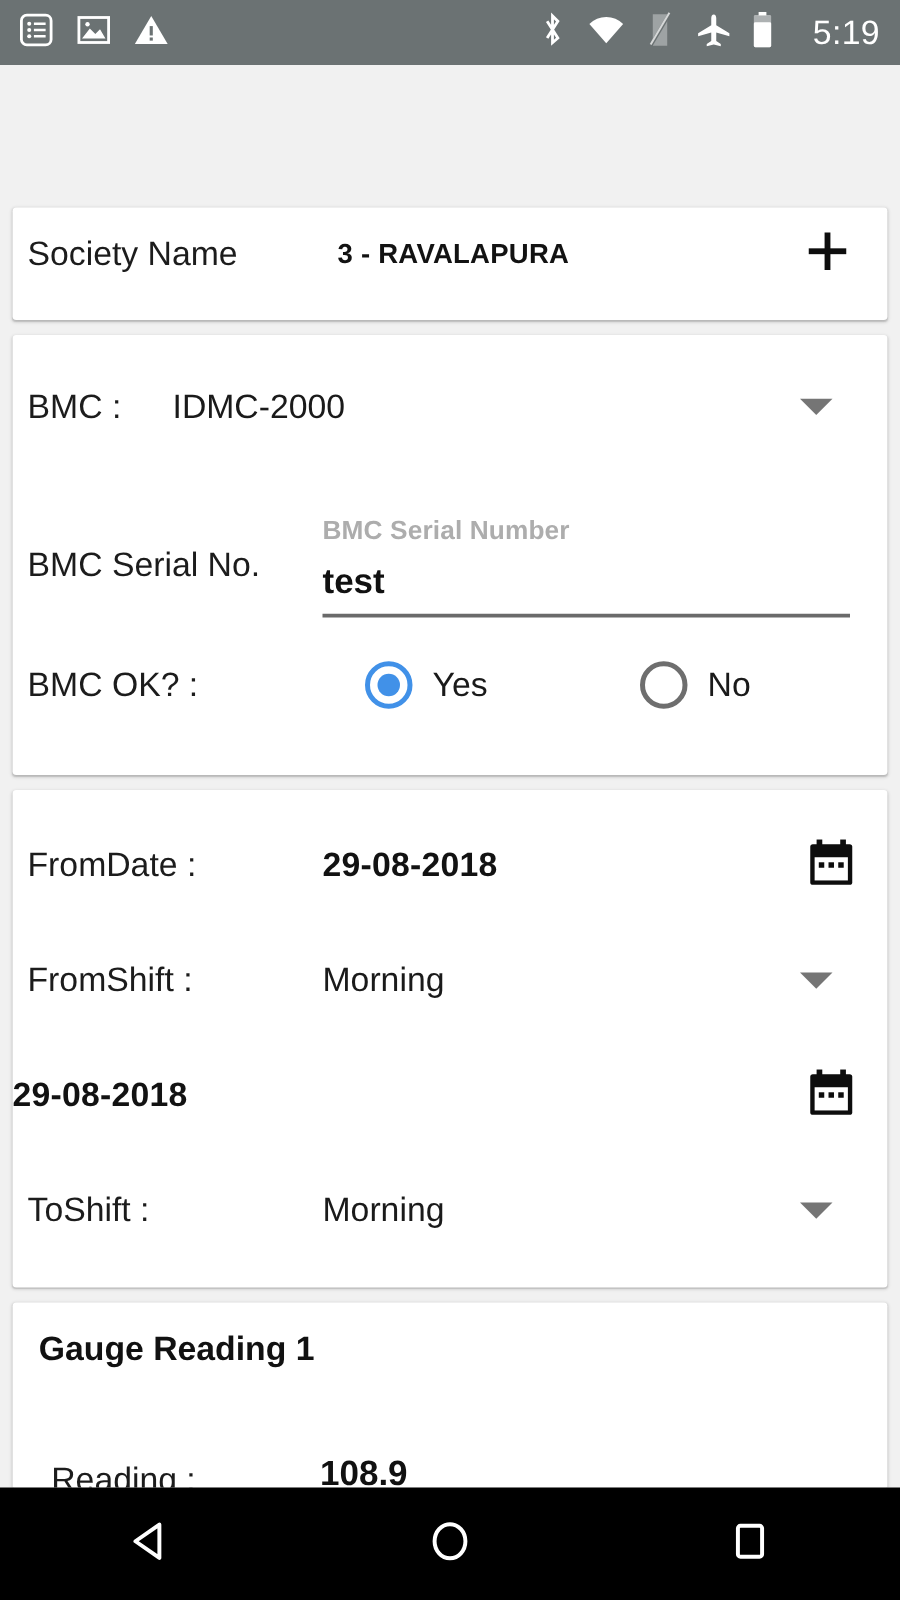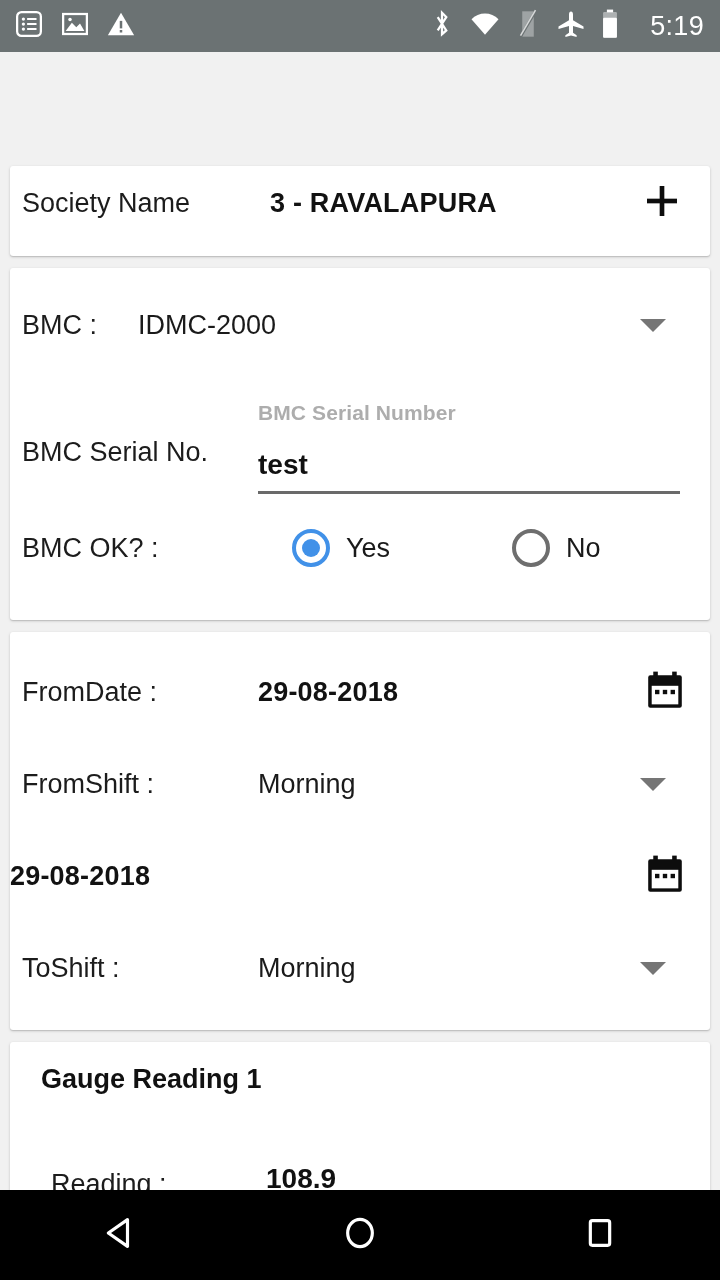--- a/index.html
+++ b/index.html
@@ -114,21 +114,21 @@
 
   
   .society-card { height: 90px; display: flex; align-items: center; padding: 0 24px 16px 12px; }
   .society-label {
     font-size: 27px;
     color: #1c1c1c;
     width: 248px;
     flex: none;
   }
   .society-value {
-    font-size: 27px;
+    font-size: 22px;
     font-weight: bold;
     color: #121212;
     letter-spacing: 0.2px;
     flex: 1;
   }
   .plus-btn {
     width: 48px; height: 48px;
     display: flex; align-items: center; justify-content: center;
     cursor: pointer;
     flex: none;
@@ -170,21 +170,21 @@
     flex: 1;
     margin-right: 30px;
     position: relative;
     cursor: text;
   }
   .field-hint {
     font-size: 21px;
     font-weight: bold;
     color: #adadad;
     letter-spacing: 0.1px;
-    margin-bottom: 24px;
+    margin-bottom: 12px;
   }
   .field-value {
     font-size: 28px;
     font-weight: bold;
     color: #111111;
     padding-bottom: 10px;
     border-bottom: 3px solid #6a6a6a;
   }
 
   .bmcok-row { height: 108px; }
@@ -239,21 +239,21 @@
   }
   .cal-btn {
     width: 46px; height: 46px;
     margin-right: 22px;
     cursor: pointer;
     flex: none;
     display: flex; align-items: center; justify-content: center;
   }
 
   
-  .gauge-card { padding: 22px 0 26px 11px; }
+  .gauge-card { padding: 22px 0 26px 1px; }
   .gauge-title {
     font-size: 27px;
     font-weight: bold;
     color: #111111;
     padding-left: 20px;
     margin-bottom: 28px;
   }
   .reading-row { display: flex; align-items: flex-end; }
   .reading-label {
     font-size: 27px;

